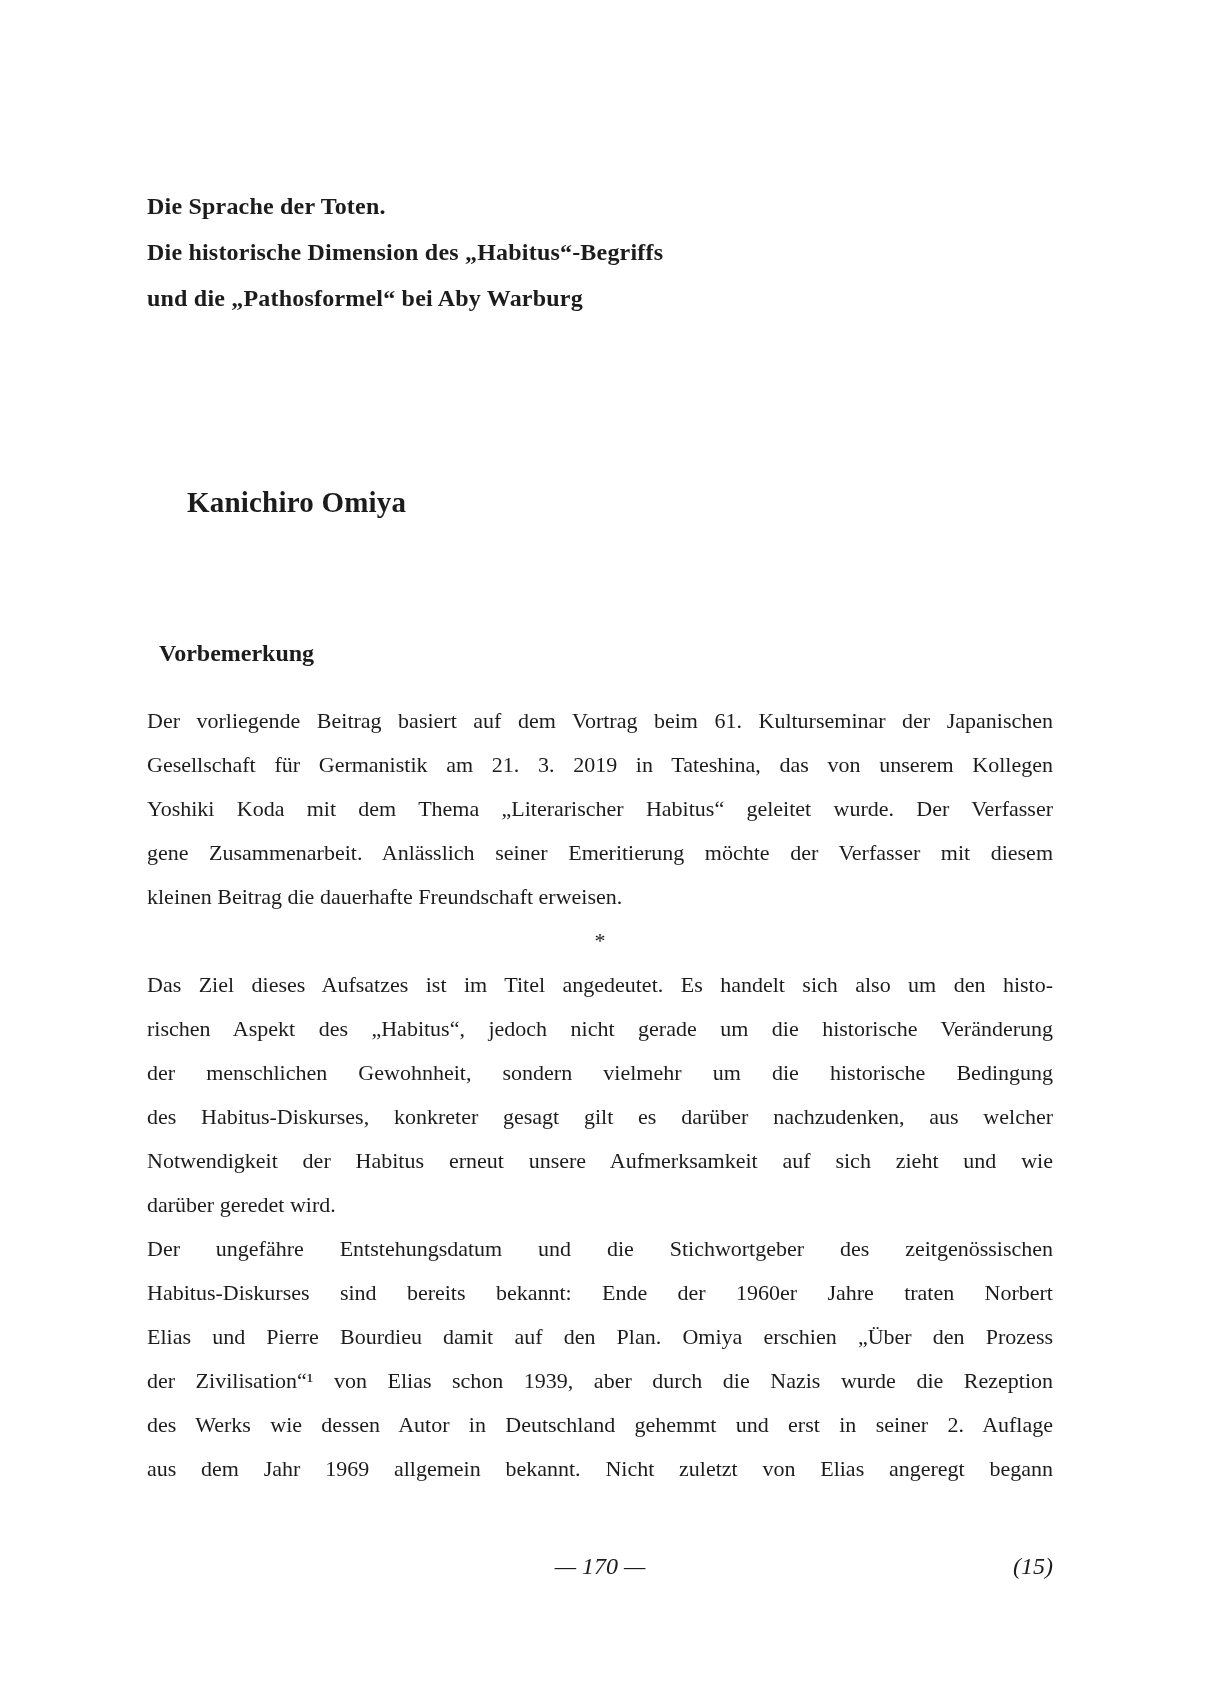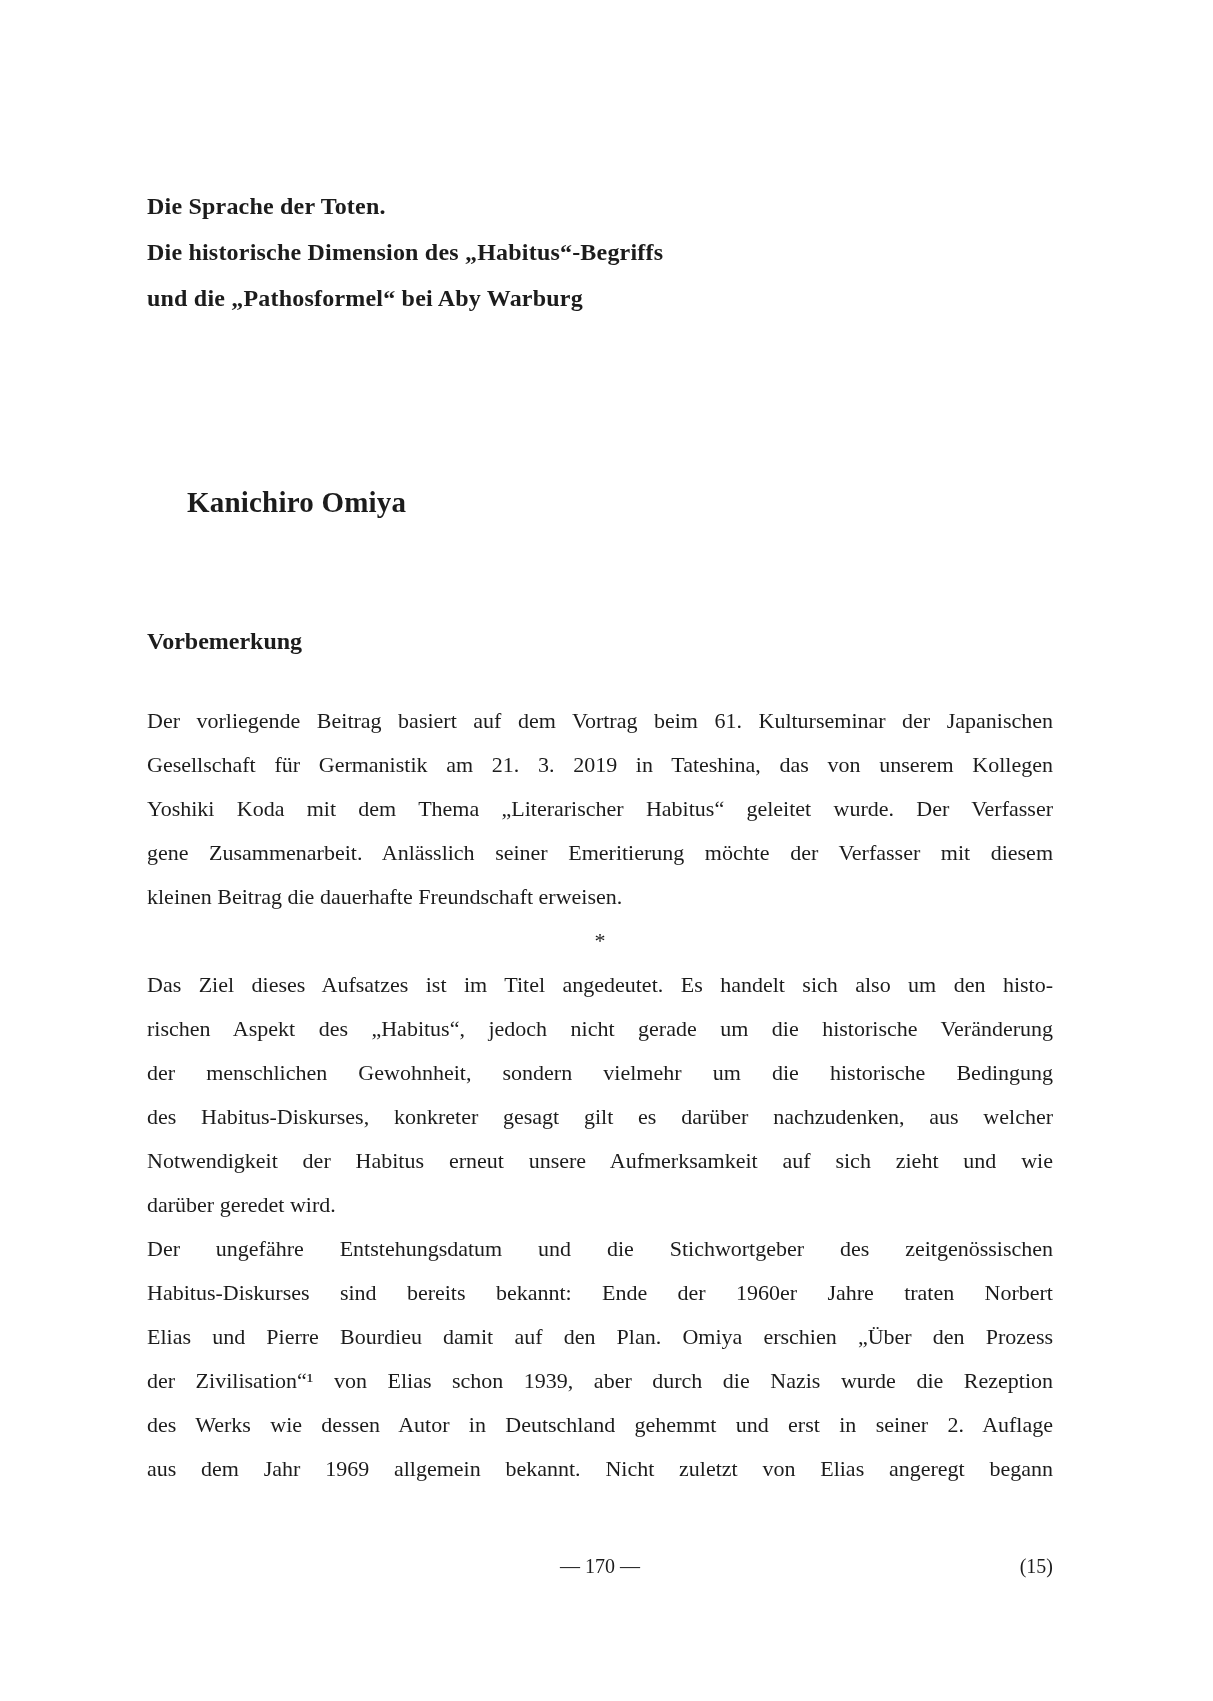--- a/index.html
+++ b/index.html
@@ -38,21 +38,21 @@
     font-weight: bold;
     letter-spacing: 0.2px;
     margin-left: 40px;
   }
   .section-heading {
     position: absolute;
     left: 147px;
     top: 628px;
     font-size: 24px;
     font-weight: bold;
-    margin: 0;
+    margin: 12px;
   }
   .body-block {
     position: absolute;
     left: 147px;
     top: 699px;
     width: 906px;
     font-size: 22px;
   }
   .body-line {
     line-height: 44px;
@@ -69,22 +69,23 @@
   }
   .body-line.center {
     text-align: center;
     text-align-last: center;
   }
   .footer-row {
     position: absolute;
     left: 147px;
     top: 1546px;
     width: 906px;
-    font-size: 20px;
+    font-size: 24px;
     line-height: 40px;
+    font-style: italic;
   }
   .footer-center {
     display: block;
     width: 100%;
     text-align: center;
   }
   .footer-right {
     position: absolute;
     right: 0;
     top: 0;

